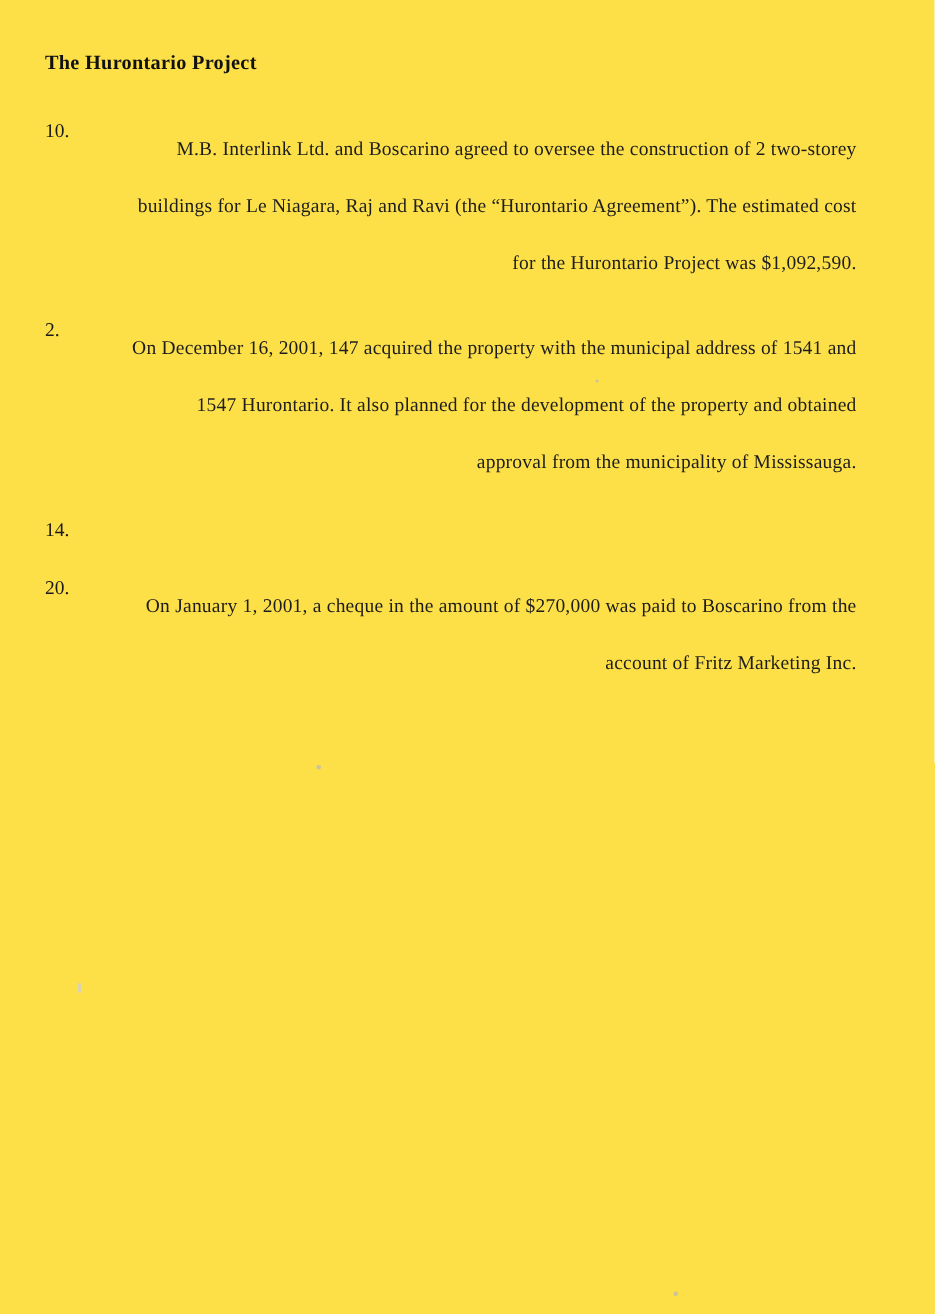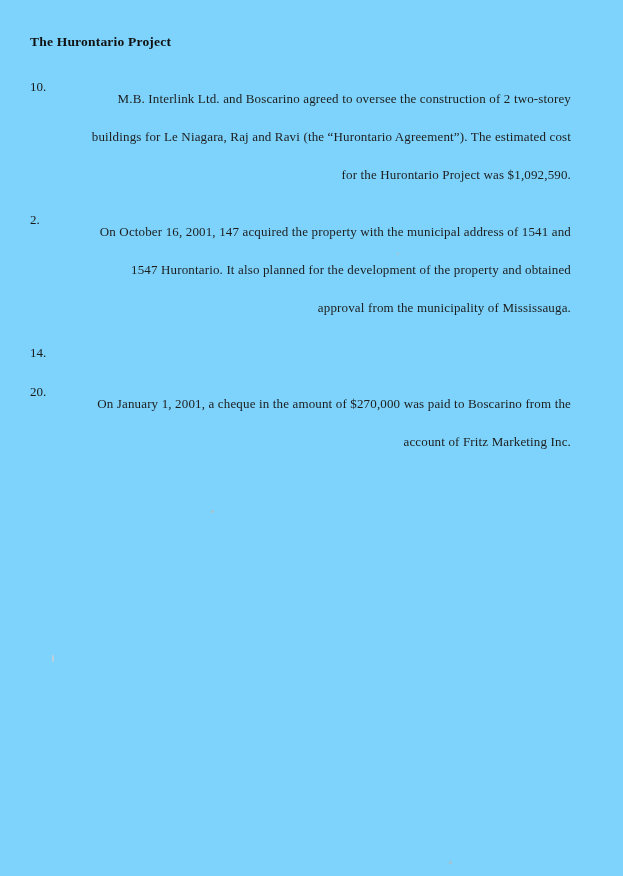--- a/index.html
+++ b/index.html
@@ -13,21 +13,21 @@
     font-family: "Liberation Serif", serif;
     color: #151515;
     position: relative;
     overflow: hidden;
   }
   .page {
     position: absolute;
     left: 0; top: 0;
     width: 623px;
     height: 876px;
-    background: #7dd3fc;
+    background: #fde047;
   }
   .doc-heading {
     position: absolute;
     left: 30px;
     top: 34px;
     font-size: 13.5px;
     font-weight: bold;
     letter-spacing: 0.2px;
     color: #111;
     font-family: "Liberation Serif", serif;
@@ -85,21 +85,21 @@
 
   <div class="para-list">
 
     <div class="para">
       <span class="para-num">10.</span>
       <span class="para-text">M.B. Interlink Ltd. and Boscarino agreed to oversee the construction of 2 two-storey buildings for Le Niagara, Raj and Ravi (the “Hurontario Agreement”). The estimated cost for the Hurontario Project was $1,092,590.</span>
     </div>
 
     <div class="para">
       <span class="para-num">2.</span>
-      <span class="para-text">On October 16, 2001, 147 acquired the property with the municipal address of 1541 and 1547 Hurontario. It also planned for the development of the property and obtained approval from the municipality of Mississauga.</span>
+      <span class="para-text">On December 16, 2001, 147 acquired the property with the municipal address of 1541 and 1547 Hurontario. It also planned for the development of the property and obtained approval from the municipality of Mississauga.</span>
     </div>
 
     <div class="para">
       <span class="para-num">14.</span>
     </div>
 
     <div class="para">
       <span class="para-num">20.</span>
       <span class="para-text">On January 1, 2001, a cheque in the amount of $270,000 was paid to Boscarino from the account of Fritz Marketing Inc.</span>
     </div>

